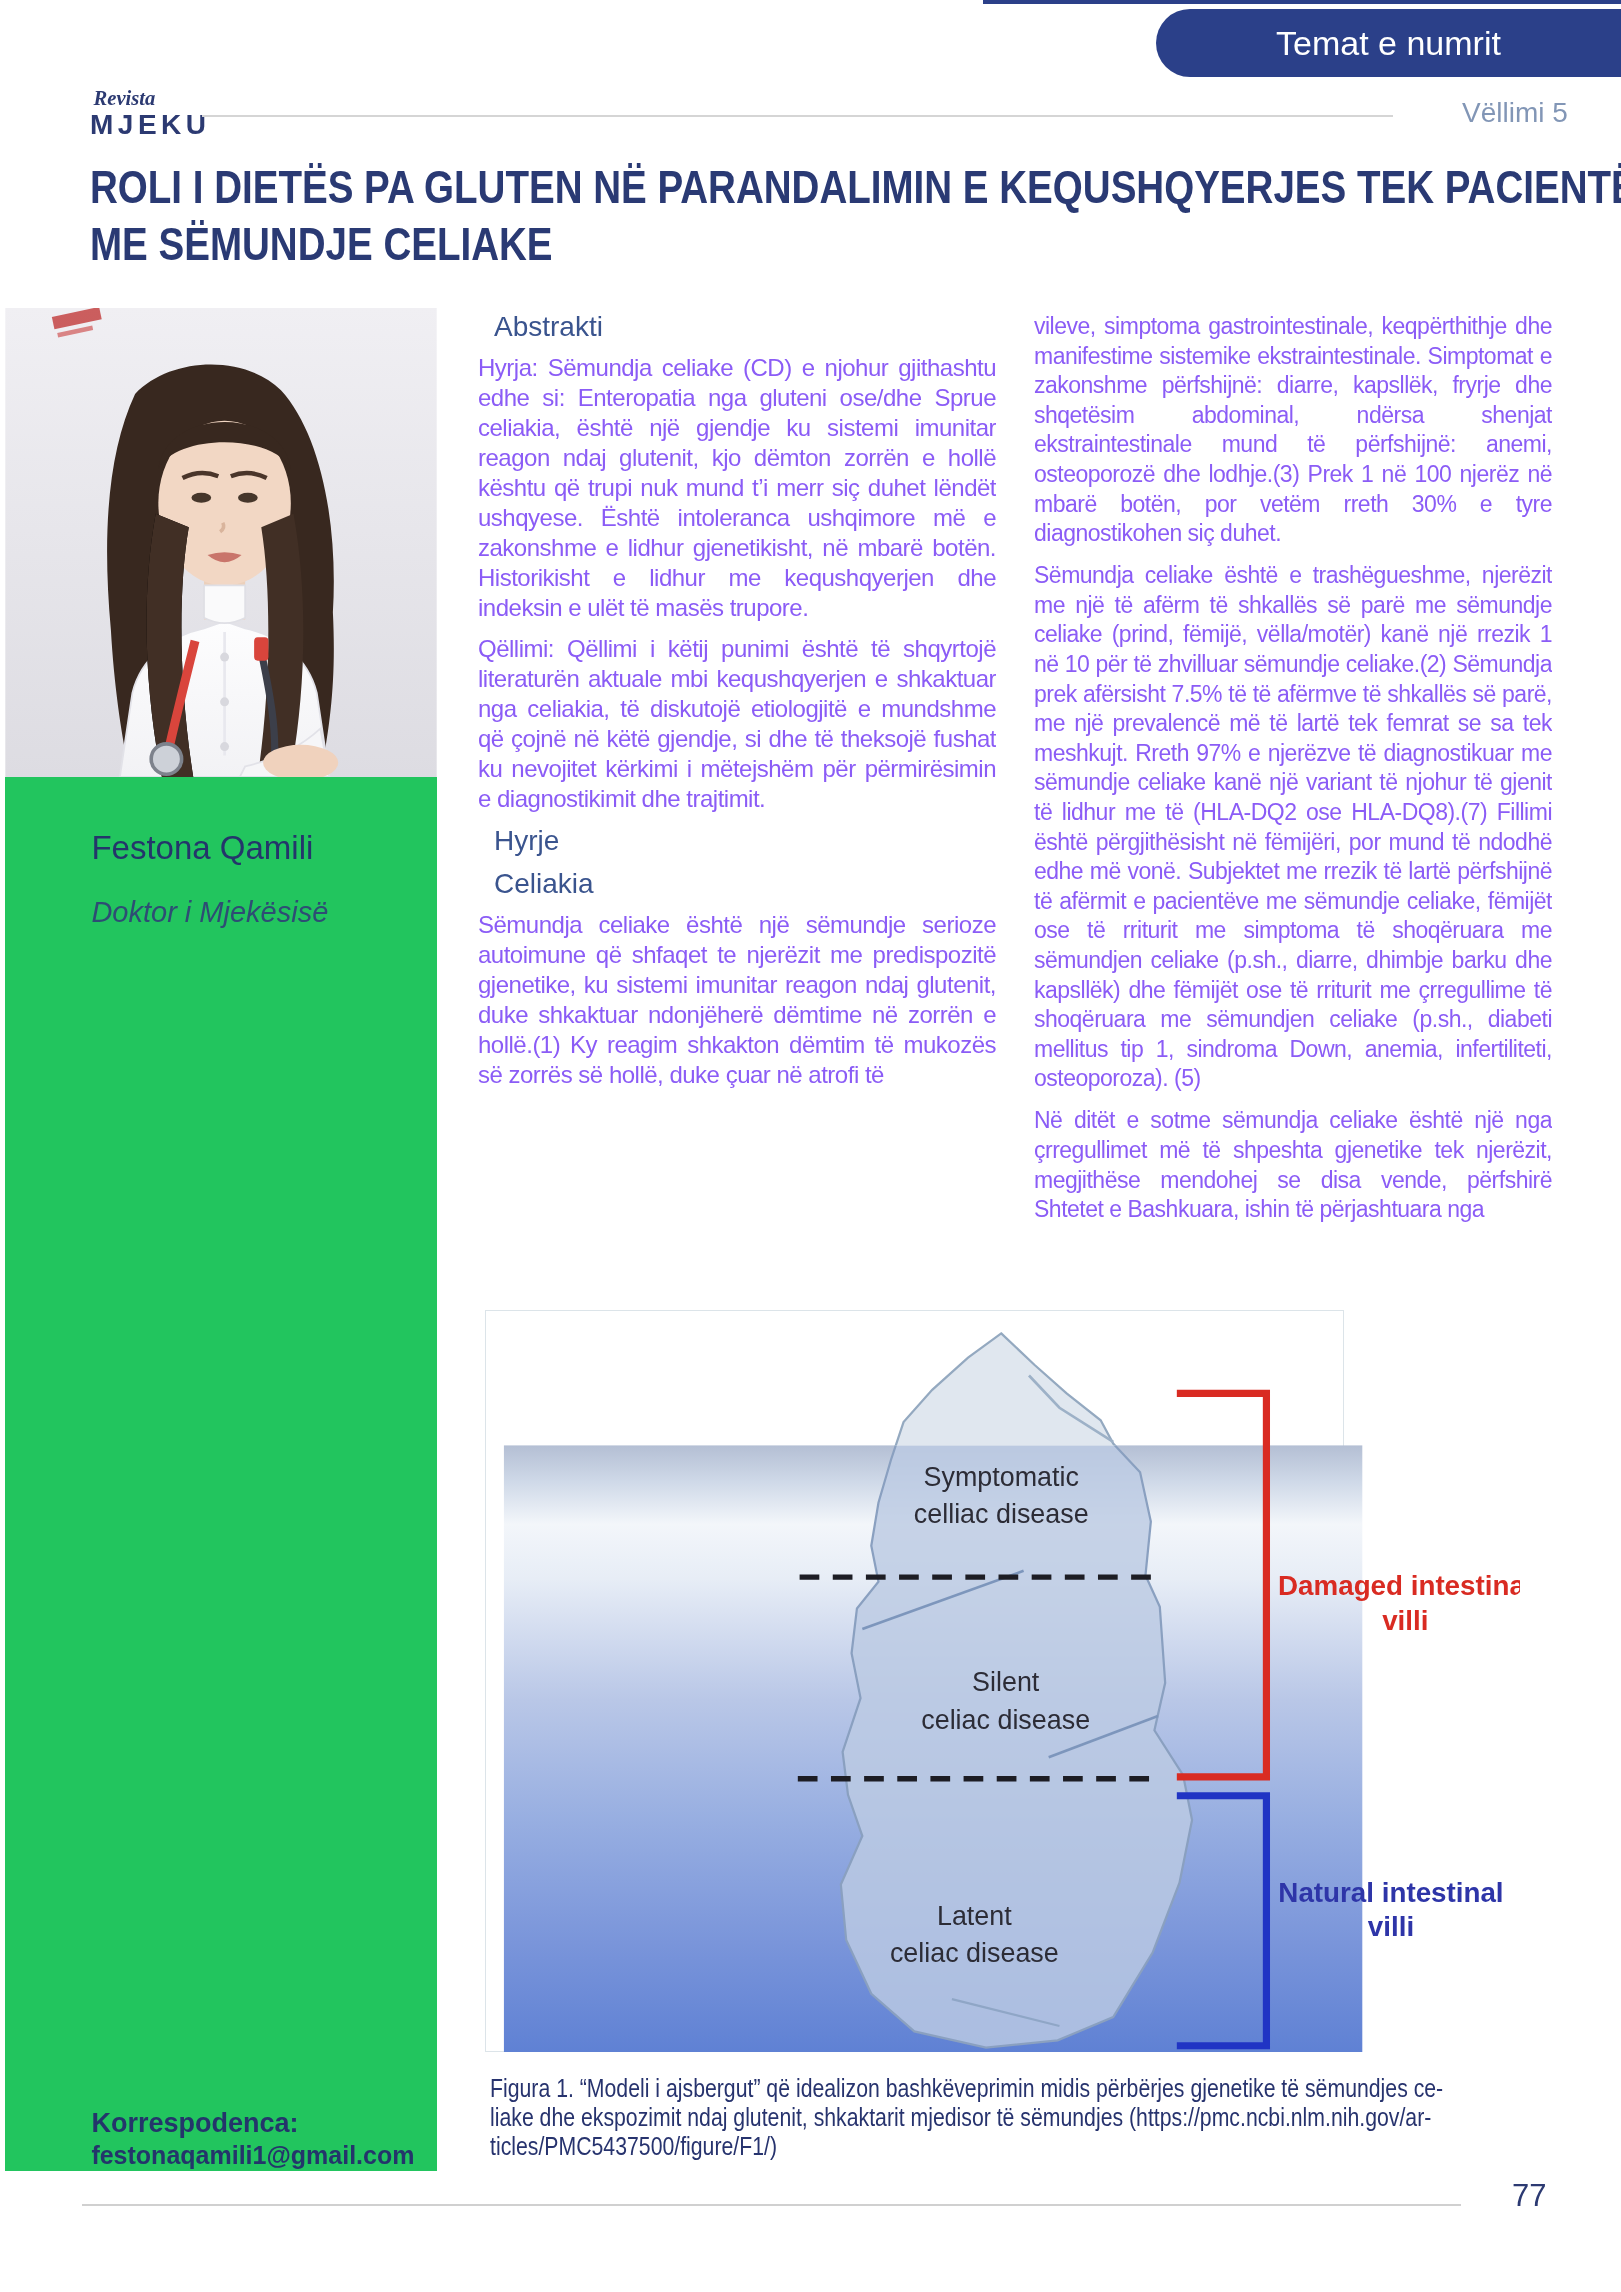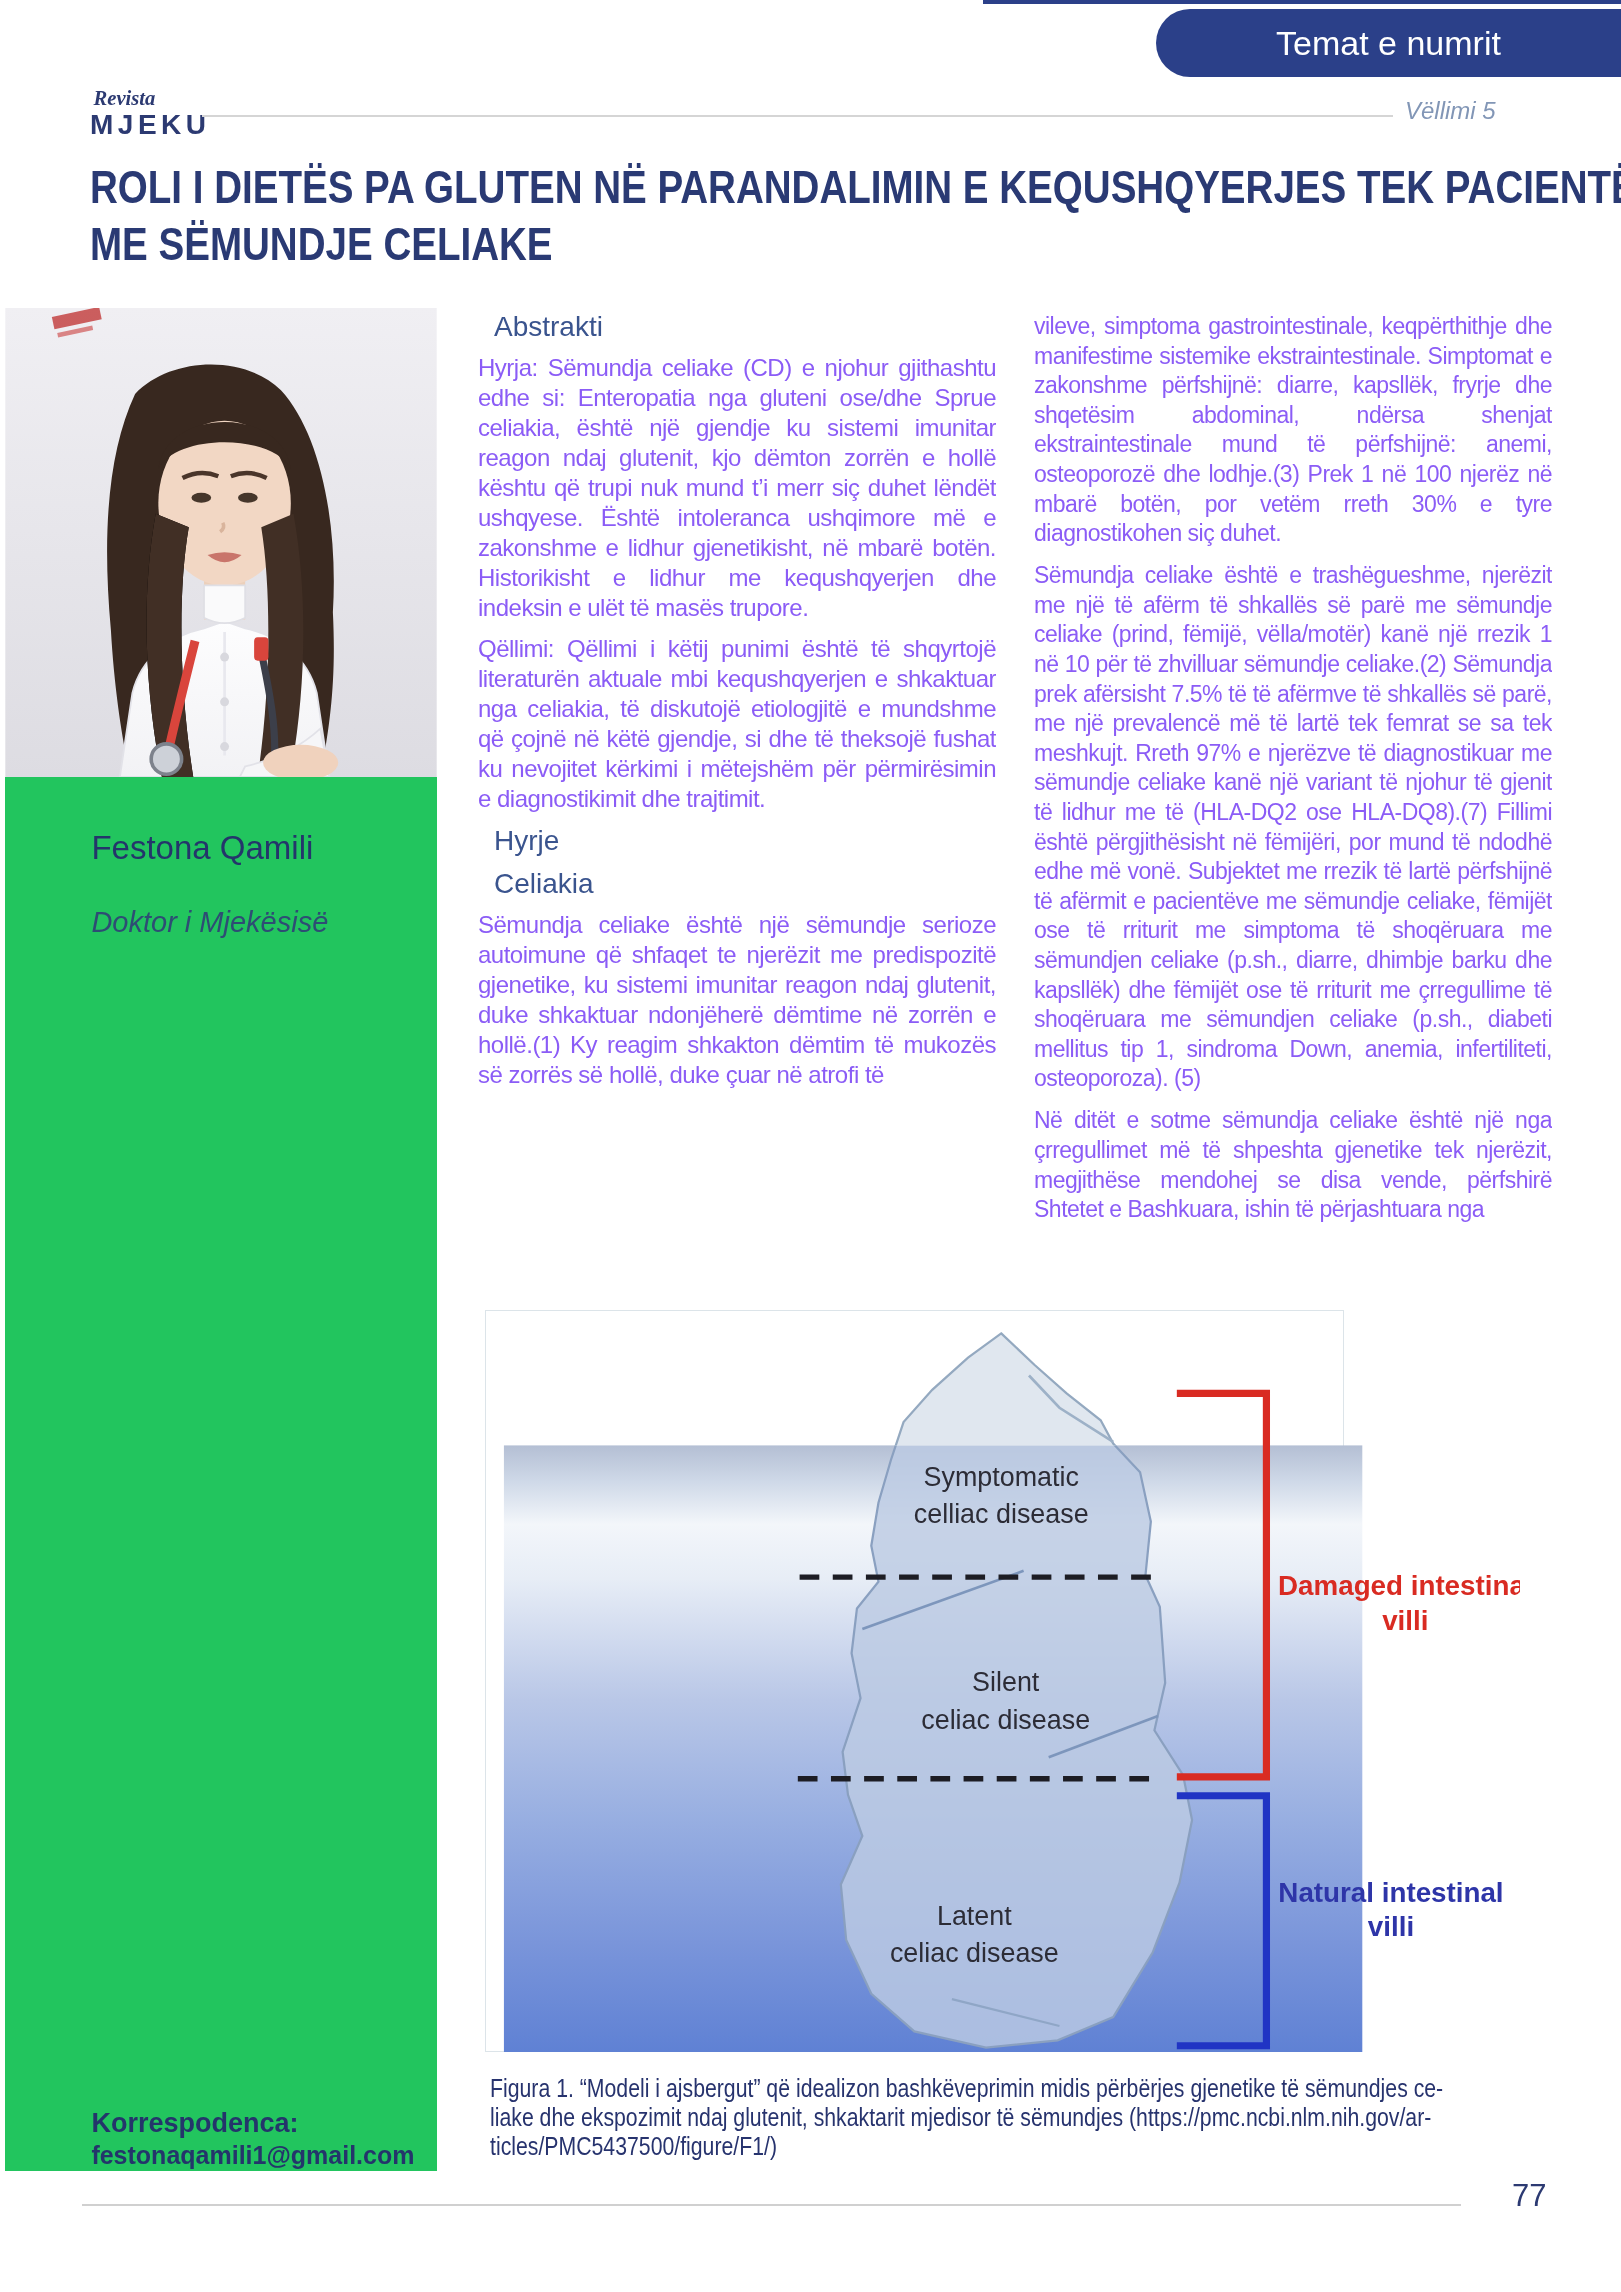--- a/index.html
+++ b/index.html
@@ -14,31 +14,31 @@
   .top-strip{left:983px;right:0;top:0;height:3.6px;background:#2b4089;}
   .banner{
     left:1156px;right:0;top:9px;height:68px;background:#2b4089;
     border-radius:38px 0 0 38px;color:#ffffff;font-size:34px;
     display:flex;align-items:center;justify-content:center;
   }
   .logo{left:90px;top:88px;color:#2c3a72;line-height:1;}
   .logo-revista{font-family:"Liberation Serif", serif;font-style:italic;font-weight:700;font-size:20.6px;margin-left:3.6px;}
   .logo-mjeku{font-size:28px;font-weight:800;letter-spacing:4.5px;margin-top:2.7px;}
   .header-line{left:202px;top:115px;width:1191px;height:1.8px;background:#d5d5d5;}
-  .volume{left:1405px;top:97px;font-size:24px;color:#8296b6;font-style:italic;}
+  .volume{left:1462px;top:97px;font-size:28px;color:#8296b6;}
 
   
   .title{left:90px;top:158px;color:#2a3a74;font-size:47px;font-weight:700;line-height:57px;}
   .tline{white-space:nowrap;transform:scaleX(0.82);transform-origin:left top;}
 
   
   .photo-wrap{left:5.4px;top:308px;width:432px;height:469px;overflow:hidden;}
   .author-panel{left:5.4px;top:777px;width:432px;height:1394px;background:#22c55e;}
   .author-name{margin:52px 0 0 86px;font-size:33px;color:#24356b;}
-  .author-degree{margin:39px 0 0 86px;font-size:29px;font-style:italic;color:#2e4d74;}
+  .author-degree{margin:29px 0 0 86px;font-size:29px;font-style:italic;color:#2e4d74;}
   .correspondence{position:absolute;left:86px;top:1329px;color:#24356b;font-weight:bold;}
   .corr-label{font-size:27px;line-height:34px;}
   .corr-email{font-size:25px;line-height:30px;}
 
   
   .col-mid{left:478px;top:310px;width:518px;max-height:998px;overflow:hidden;}
   .col-right{left:1034px;top:312px;width:518px;max-height:996px;overflow:hidden;}
   h3.sec{font-size:28px;color:#3a548e;font-weight:400;margin:0 0 9px 16px;line-height:34px;}
   p.body{
     font-size:24px;line-height:30px;color:#8b5cf6;text-align:justify;

